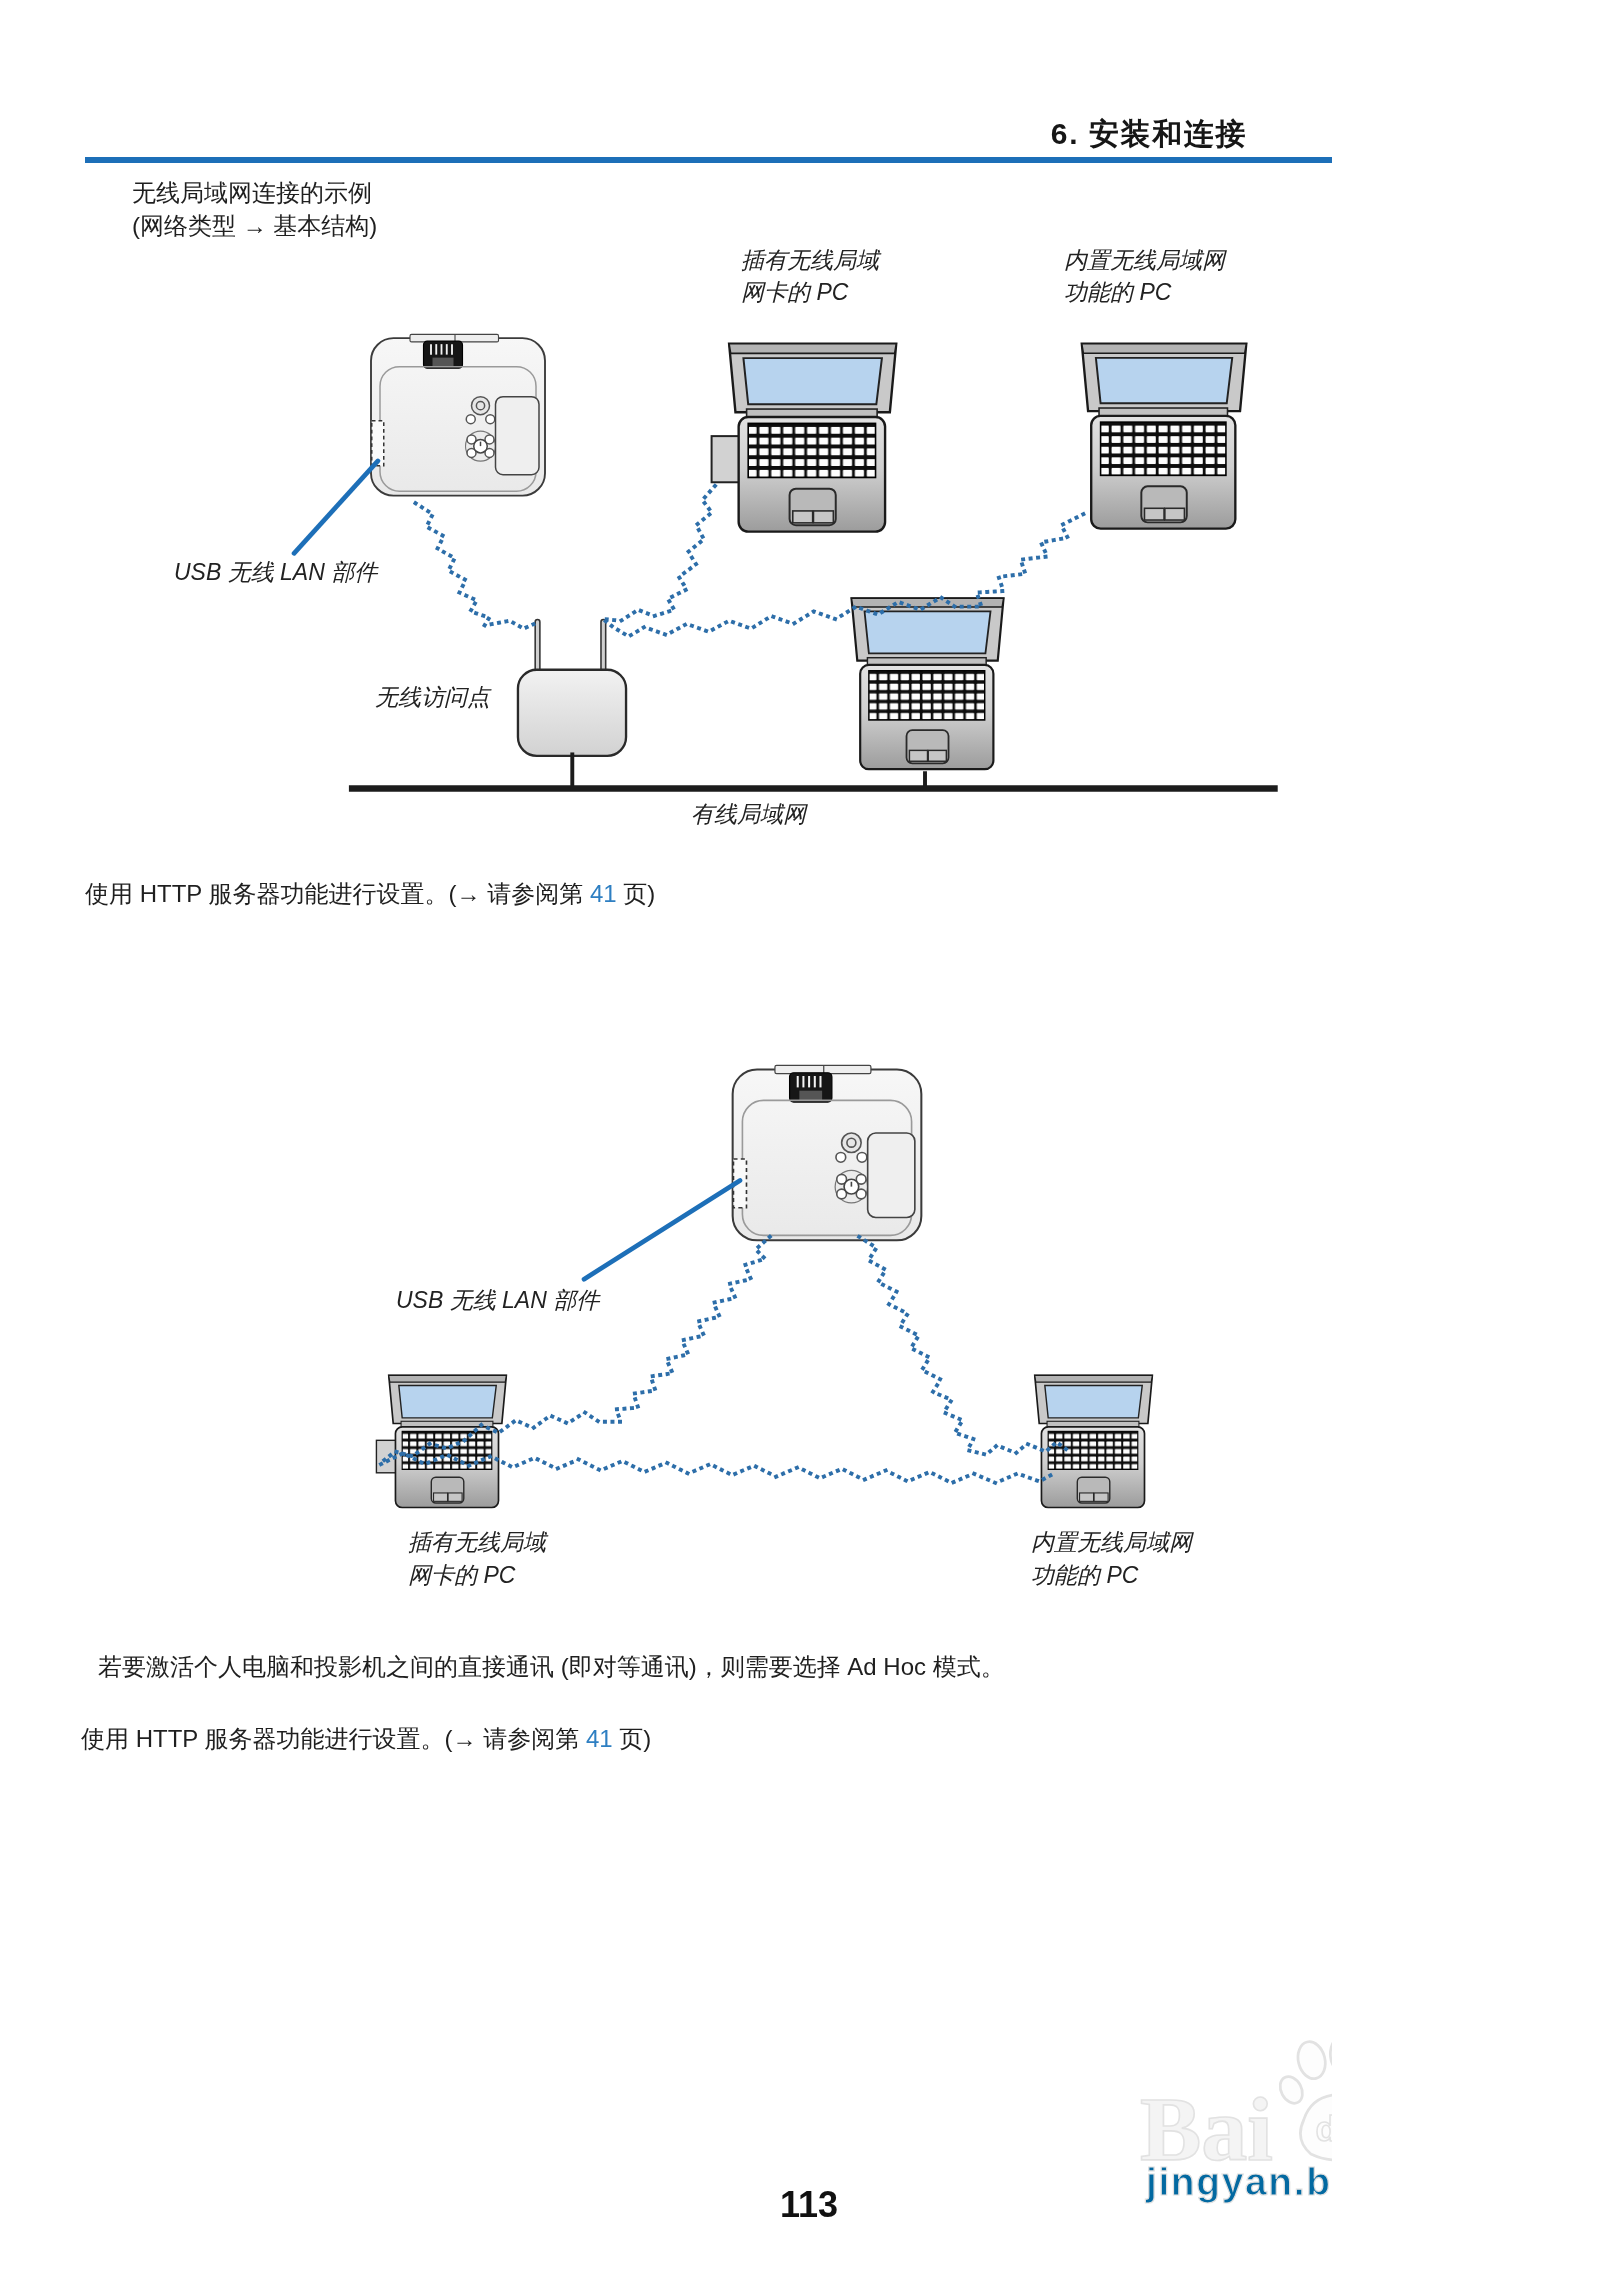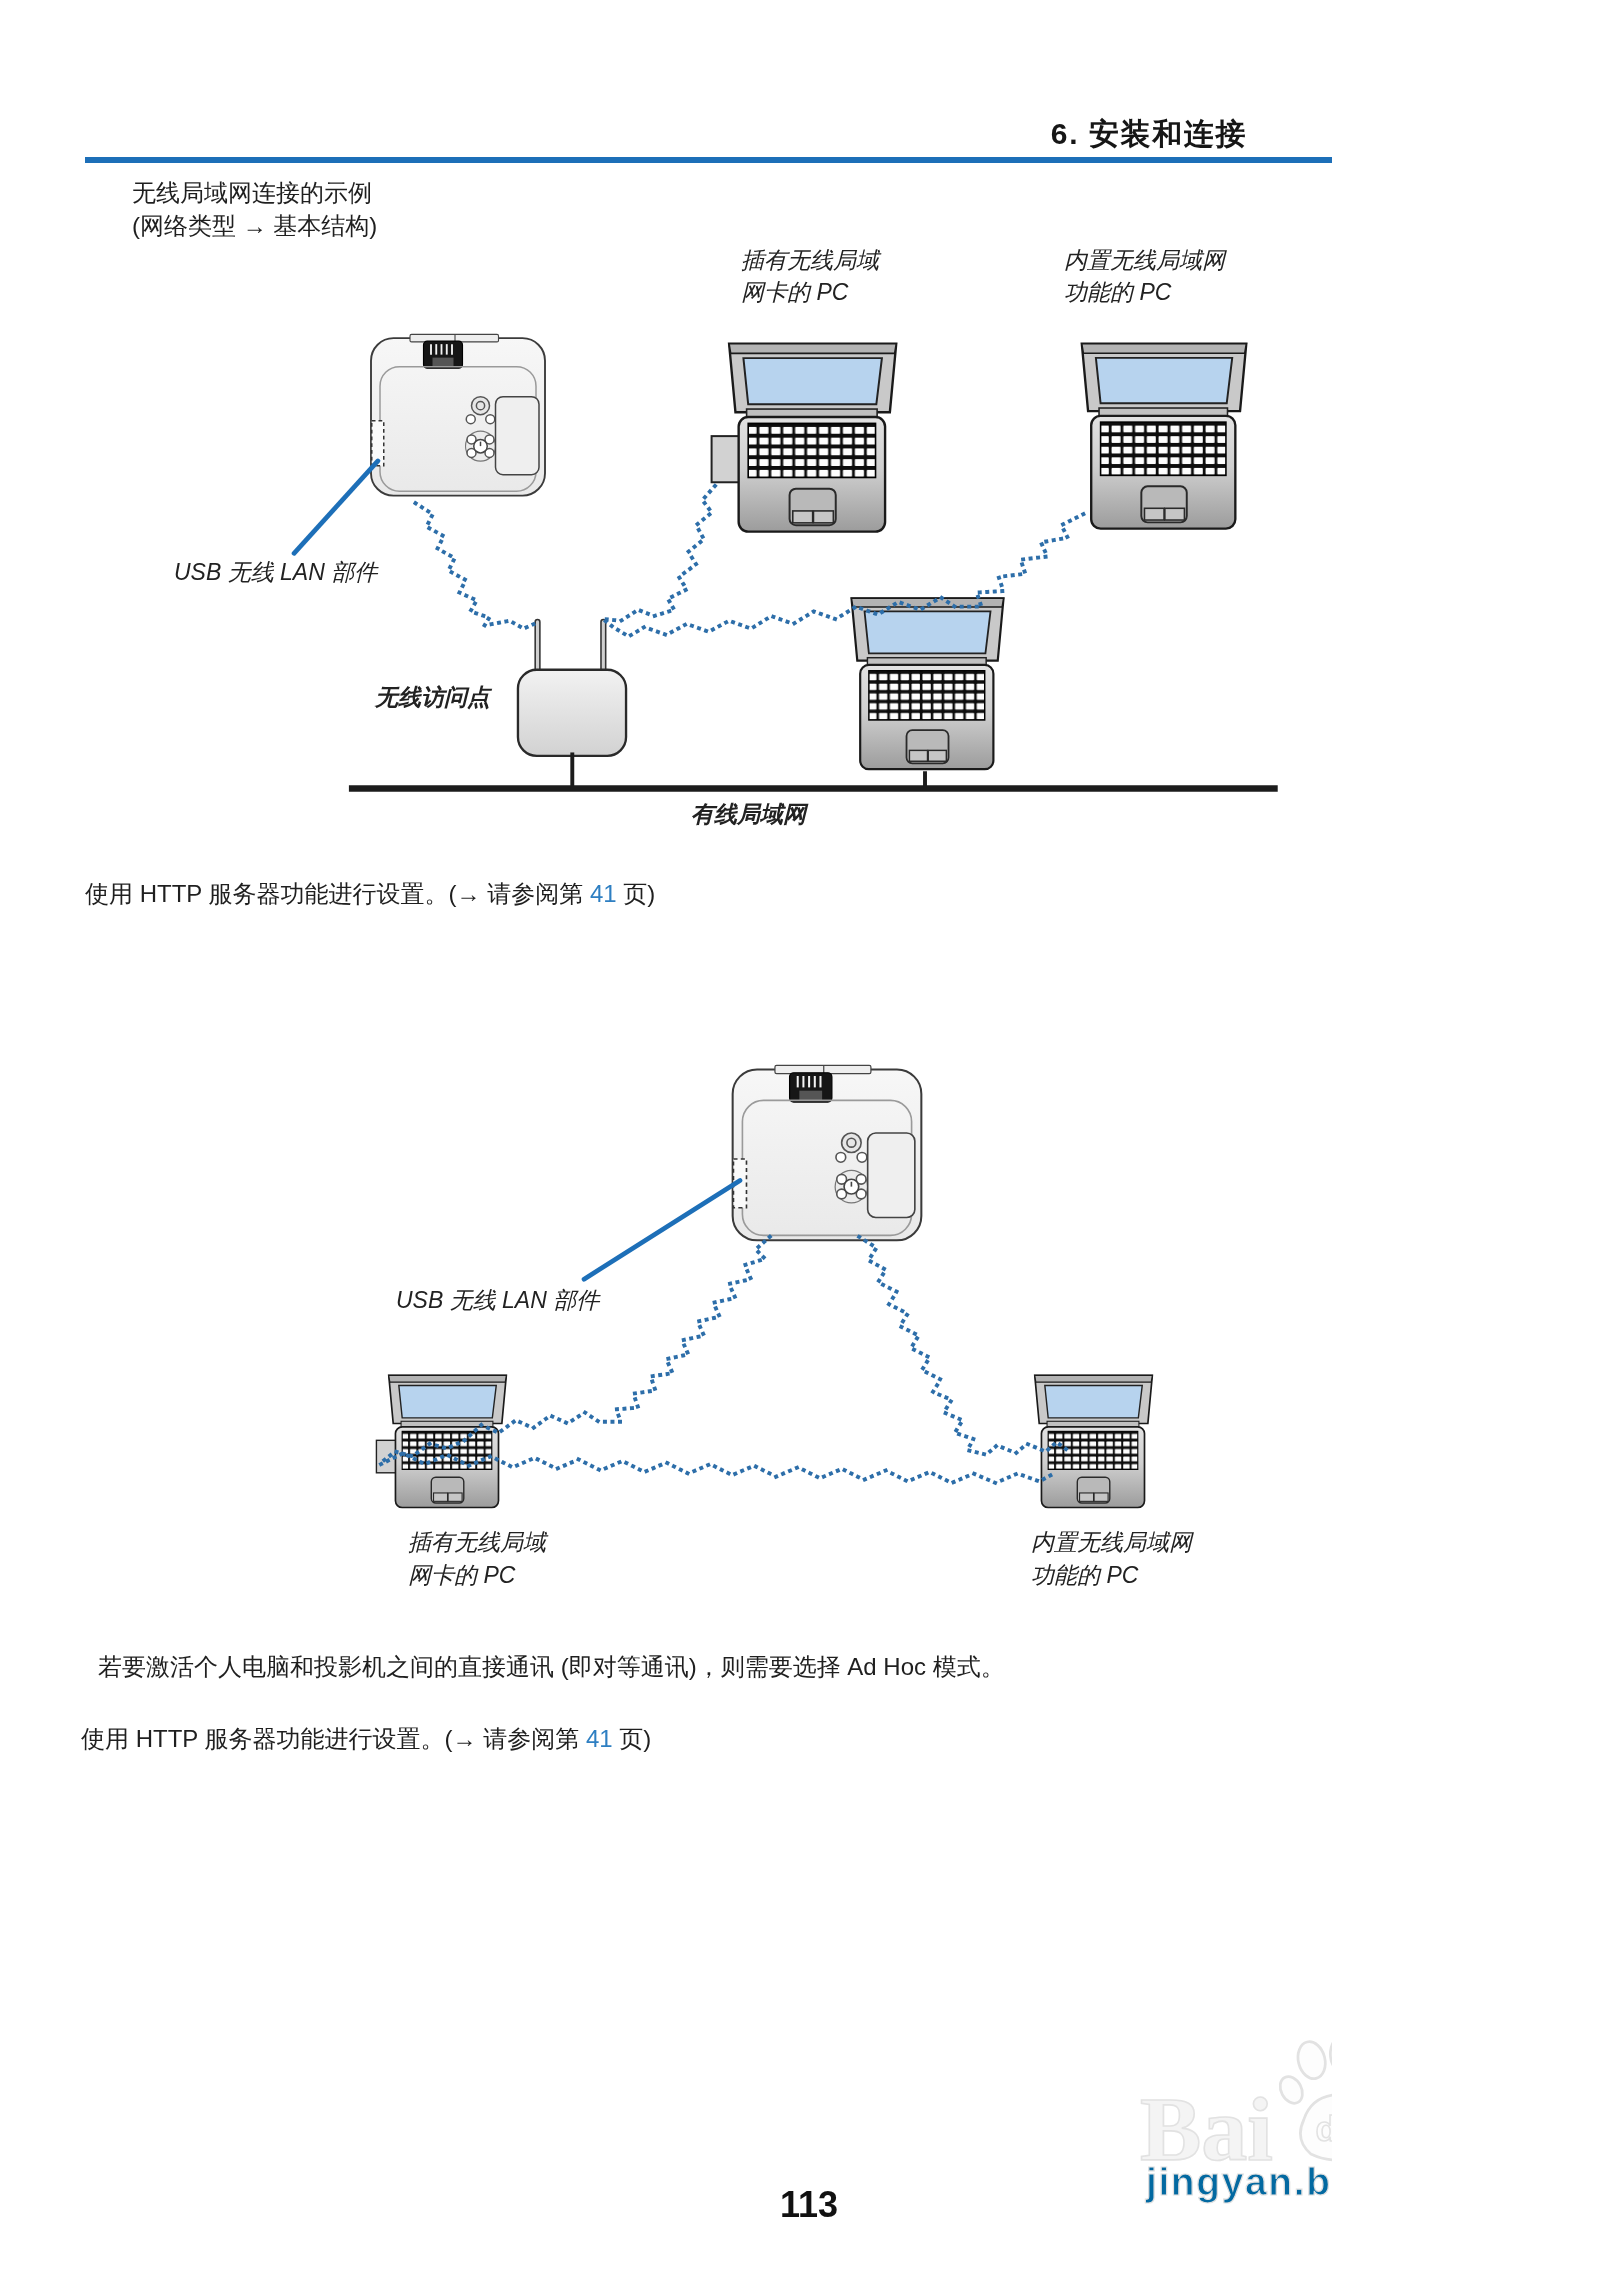--- a/index.html
+++ b/index.html
@@ -2,21 +2,21 @@
 <html style="--accent: #1d6fb8; --dots: #2d6ea9; --link: #2e7fc2;font-size:12.5px"><head>
 <meta charset="utf-8">
 <style>
   html,body{margin:0;padding:0;background:#fff;}
   .page{position:relative;width:1332px;height:2284px;background:#fff;overflow:hidden;
         font-family:"Liberation Sans","DejaVu Sans",sans-serif;color:#1f1f1f;}
   .abs{position:absolute;white-space:nowrap;}
   .chapter{font-size:30px;font-weight:800;letter-spacing:1.6px;color:#161616;}
   .rule{position:absolute;background:var(--accent,#1d6fb8);}
   .t31{font-size:24px;line-height:1.32;}
-  .t30{font-size:23.5px;font-weight:bold;}
+  .t30{font-size:23.5px;}
   .lbl{font-size:23px;font-style:italic;color:#222;}
   .pageref{color:var(--link,#2e7fc2);}
   .dev{position:absolute;z-index:2;}
   .scene{position:absolute;left:0;top:0;z-index:5;pointer-events:none;}
   .dots{fill:none;stroke:var(--dots,#2d6ea9);stroke-width:5;stroke-linecap:square;stroke-dasharray:0.1 9.5;}
   .ptr{stroke:var(--accent,#1d6fb8);stroke-width:6;stroke-linecap:round;}
   .wire{stroke:#1c1c1c;}
   .pagenum{font-size:36px;font-weight:700;text-align:center;color:#111;}
   .wm{color:#f4f4f4;-webkit-text-stroke:1.6px #e2e2e2;font-weight:700;z-index:1;}
   .wmurl{color:#0369a1;-webkit-text-stroke:1.2px #e0e0e0;font-weight:700;letter-spacing:1.6px;z-index:1;}

